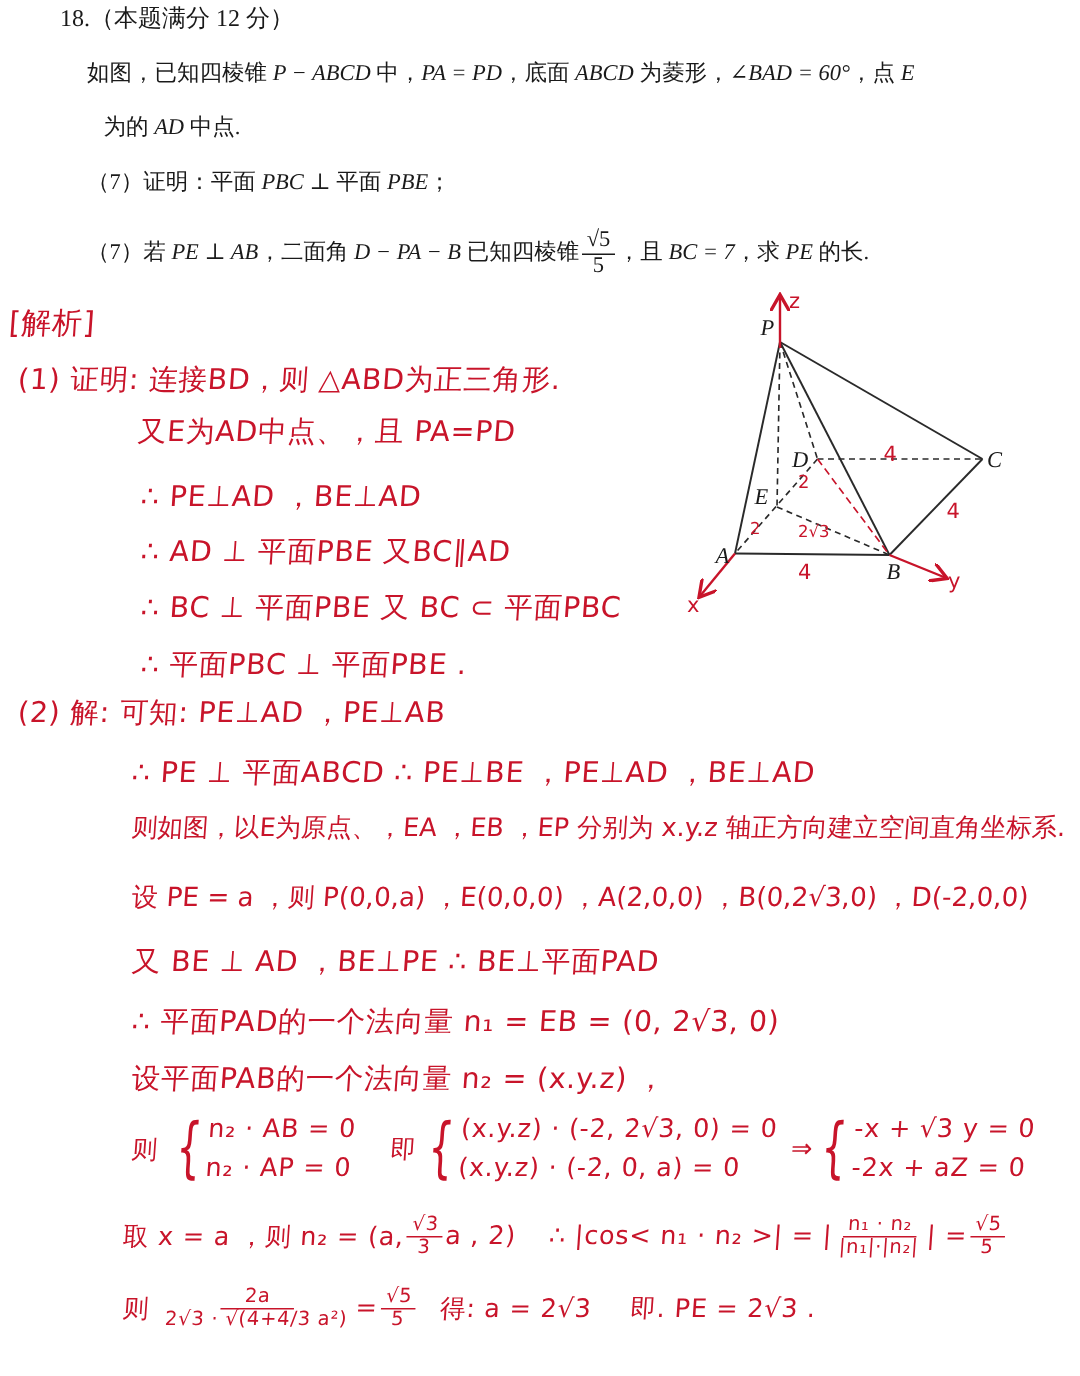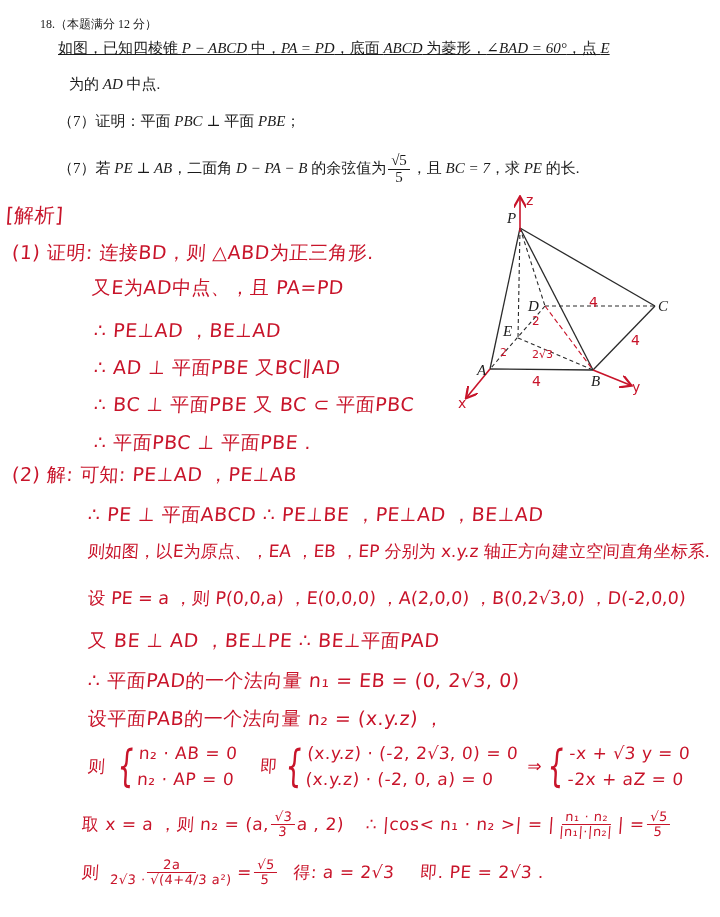--- a/index.html
+++ b/index.html
@@ -13,38 +13,38 @@
   .frac .num { border-bottom:1.3px solid currentColor; padding:0 3px; }
   .frac .den { padding:0 3px; }
   .frac.sm { font-size:13px; }
   .brace { display:inline-block; font-size:44px; line-height:40px; vertical-align:middle; transform:scaleX(0.6); margin:0 -2px; }
   .sys { display:inline-flex; flex-direction:column; vertical-align:middle; line-height:26px; }
   #diagram { position:absolute; left:440px; top:190px; }
 </style>
 </head>
 <body>
 
-<div class="printed" style="left:40px; top:16px; font-size:12px;">
+<div class="printed" style="left:40px; top:2px; font-size:16px;">
   <span>18.</span><span>（本题满分 12 分）</span>
 </div>
 
-<div class="printed" style="left:58px; top:39px;text-decoration:underline;">
+<div class="printed" style="left:58px; top:39px;">
   <span>如图，已知四棱锥 </span><i>P − ABCD</i><span> 中，</span><i>PA = PD</i><span>，底面 </span><i>ABCD</i><span> 为菱形，</span><i>∠BAD = 60°</i><span>，点 </span><i>E</i>
 </div>
 
 <div class="printed" style="left:58px; top:75px;margin-left:11px;">
   <span>为的 </span><i>AD</i><span> 中点.</span>
 </div>
 
 <div class="printed" style="left:58px; top:112px;">
   <span>（7）证明：平面 </span><i>PBC</i><span> ⊥ 平面 </span><i>PBE</i><span>；</span>
 </div>
 
 <div class="printed" style="left:58px; top:153px;">
-  <span>（7）若 </span><i>PE ⊥ AB</i><span>，二面角 </span><i>D − PA − B</i><span> 的余弦值为</span><span class="frac">
+  <span>（7）若 </span><i>PE ⊥ AB</i><span>，二面角 </span><i>D − PA − B</i><span> 已知四棱锥</span><span class="frac">
       <span class="num">√5</span>
       <span class="den">5</span>
     </span><span>，且 </span><i>BC = 7</i><span>，求 </span><i>PE</i><span> 的长.</span>
 </div>
 
 <div class="hw" style="left:6px; top:202px; font-size:20px;">[解析]</div>
 
 <div class="hw" style="left:12px; top:240px;">(1) 证明: 连接BD，则 △ABD为正三角形.</div>
 <div class="hw" style="left:92px; top:275px;">又E为AD中点、，且 PA=PD</div>
 <div class="hw" style="left:94px; top:318px;">∴ PE⊥AD ，BE⊥AD</div>

